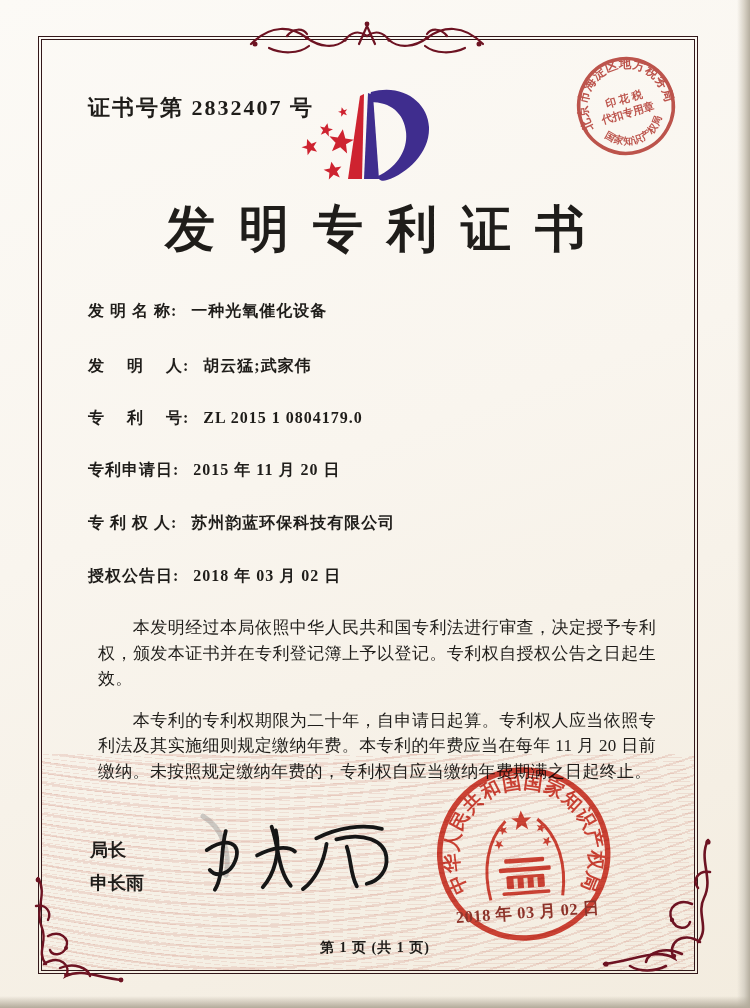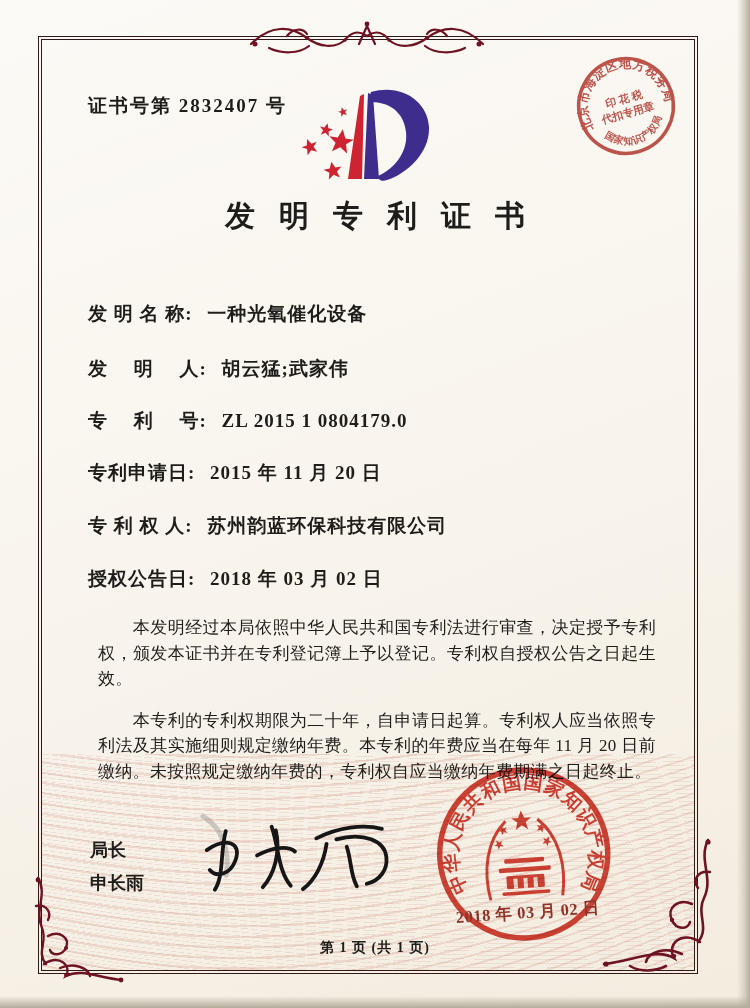--- a/index.html
+++ b/index.html
@@ -11,26 +11,26 @@
   .edge-bottom{position:absolute;left:0;bottom:0;width:100%;height:12px;
         background:linear-gradient(to bottom,rgba(0,0,0,0) 0%,#b3ab9b 100%);z-index:9;}
   .frame{position:absolute;left:38px;top:36px;right:52px;bottom:34px;
         border:1.6px solid #33181a;z-index:1;}
   .frame::after{content:"";position:absolute;inset:2px;border:1px solid #33181a;}
   .guilloche{position:absolute;left:42px;right:56px;top:754px;bottom:38px;z-index:0;
         background:
           repeating-radial-gradient(180% 120% at 30% 265%, rgba(205,130,115,0.22) 0 1.1px, rgba(0,0,0,0) 1.1px 5px),
           repeating-radial-gradient(180% 120% at 75% 270%, rgba(205,130,115,0.17) 0 1.1px, rgba(0,0,0,0) 1.1px 6px);}
   .ornament{position:absolute;z-index:2;}
-  .cert-no{position:absolute;left:88px;top:93px;font-size:19px;letter-spacing:2px;
+  .cert-no{position:absolute;left:88px;top:93px;font-size:22px;letter-spacing:2px;
         font-weight:600;z-index:2;}
   .logo{position:absolute;left:296px;top:86px;width:140px;height:110px;z-index:2;}
   .title{position:absolute;left:0;top:196px;width:100%;text-align:center;margin:0;
-        font-size:30px;font-weight:700;letter-spacing:24px;text-indent:24px;z-index:2;}
-  .field-row{position:absolute;left:88px;font-size:19px;font-weight:600;
+        font-size:50px;font-weight:700;letter-spacing:24px;text-indent:24px;z-index:2;}
+  .field-row{position:absolute;left:88px;font-size:16px;font-weight:600;
         letter-spacing:1px;white-space:nowrap;z-index:2;}
   .f-label{margin-right:9px;}
   .paragraphs{position:absolute;left:82px;top:599px;width:590px;z-index:2;}
   .paragraphs p{margin:16px;font-size:17px;line-height:25.5px;text-align:justify;
         text-indent:2.05em;letter-spacing:0.3px;font-weight:500;}
   .officer{position:absolute;left:90px;top:834px;font-size:18px;font-weight:600;
         line-height:33px;z-index:2;}
   .signature{position:absolute;left:165px;top:798px;z-index:2;}
   .seal{position:absolute;mix-blend-mode:multiply;z-index:3;}
   .seal-main{left:424px;top:758px;transform:rotate(-4deg);}

